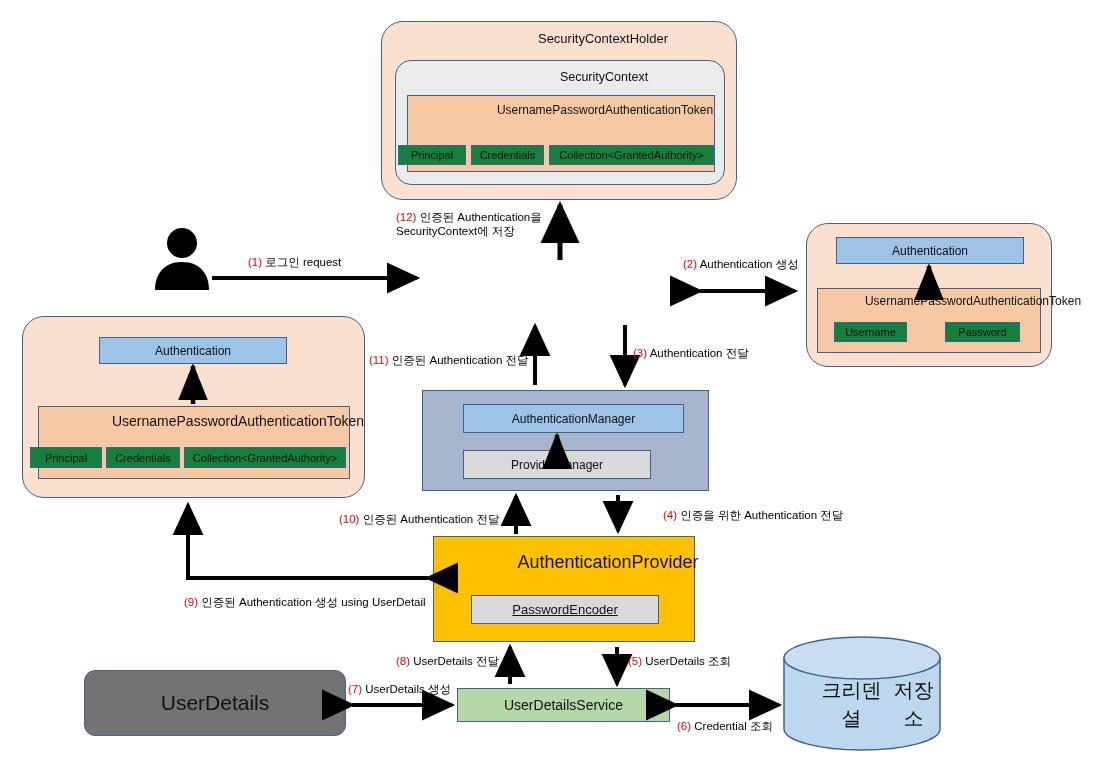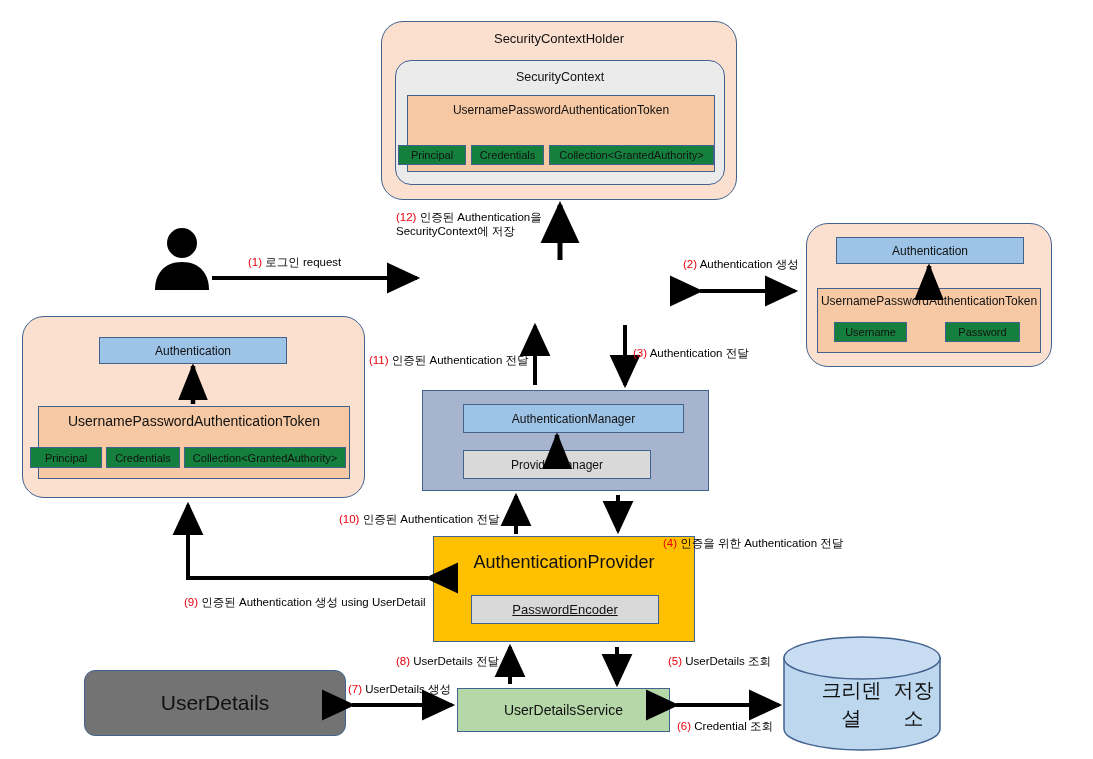--- a/index.html
+++ b/index.html
@@ -10,21 +10,21 @@
   .rounded-inner{border:1.5px solid #41628f;border-radius:16px;background:#ebebeb;}
   .sq{border:1.5px solid #41628f;}
   .peach{background:#f6c9a4;}
   .grey{background:#15803d;}
   .lgrey{background:#d9d9d9;}
   .blue{background:#9dc3e6;}
   .green{background:#b6d7a8;}
   .steel{background:#a6b5cd;}
   .orange{background:#ffc000;}
   .salmon{background:#737373;}
-  .title-lbl{position:absolute;display:block;text-align:center;}
+  .title-lbl{position:absolute;display:block;text-align:center;padding-left:44px;}
   svg.wires{position:absolute;left:0;top:0;width:1093px;height:759px;pointer-events:none;}
   .alabel{position:absolute;font-size:11.5px;color:#000;white-space:nowrap;line-height:14px;}
   .alabel .num{color:#e8000d;}
   .alabel.wrap{white-space:normal;}
   .person{position:absolute;}
 </style>
 </head>
 <body>
 
 <div id="canvas">
@@ -92,21 +92,21 @@
     <div class="title-lbl" style="left:0;top:15px;width:100%;font-size:18px;">AuthenticationProvider</div>
   </div>
   <div class="node sq lgrey" style="left:471px;top:595px;width:188px;height:29px;font-size:13px;text-decoration:underline;">
     <span>PasswordEncoder</span>
   </div>
 
   <div class="node salmon" style="left:84px;top:670px;width:262px;height:66px;border:1.5px solid #41628f;border-radius:11px;font-size:21px;">
     <span>UserDetails</span>
   </div>
 
-  <div class="node sq green" style="left:457px;top:688px;width:213px;height:44px;font-size:14px;">
+  <div class="node sq green" style="left:457px;top:688px;width:213px;height:34px;font-size:14px;">
     <span>UserDetailsService</span>
   </div>
 
   <svg class="wires" viewBox="0 0 1093 759">
     <path d="M784 658 L784 729 A78 21 0 0 0 940 729 L940 658 Z" fill="#bdd7ee" stroke="#41628f" stroke-width="1.5"></path>
     <ellipse cx="862" cy="658" rx="78" ry="21" fill="#c9ddf2" stroke="#41628f" stroke-width="1.5"></ellipse>
   </svg>
   <div class="node" style="left:784px;top:666px;width:156px;height:76px;font-size:20px;line-height:28px;padding-left:32px;">
     <span>크리덴셜</span>
     <span>저장소</span>
@@ -177,36 +177,36 @@
   <div class="alabel" style="left:633px;top:346px;">
     <span class="num">(3)</span>
     <span>Authentication 전달</span>
   </div>
 
   <div class="alabel" style="left:369px;top:353px;">
     <span class="num">(11)</span>
     <span>인증된 Authentication 전달</span>
   </div>
 
-  <div class="alabel" style="left:629px;top:536px;padding-left:34px;">
+  <div class="alabel" style="left:629px;top:508px;padding-left:34px;">
     <span class="num">(4)</span>
     <span>인증을 위한 Authentication 전달</span>
   </div>
 
   <div class="alabel" style="left:339px;top:512px;">
     <span class="num">(10)</span>
     <span>인증된 Authentication 전달</span>
   </div>
 
   <div class="alabel" style="left:184px;top:595px;">
     <span class="num">(9)</span>
     <span>인증된 Authentication 생성 using UserDetail</span>
   </div>
 
-  <div class="alabel" style="left:628px;top:654px;margin-left:40px;">
+  <div class="alabel" style="left:628px;top:654px;">
     <span class="num">(5)</span>
     <span>UserDetails 조회</span>
   </div>
 
   <div class="alabel" style="left:396px;top:654px;">
     <span class="num">(8)</span>
     <span>UserDetails 전달</span>
   </div>
 
   <div class="alabel" style="left:348px;top:682px;">

